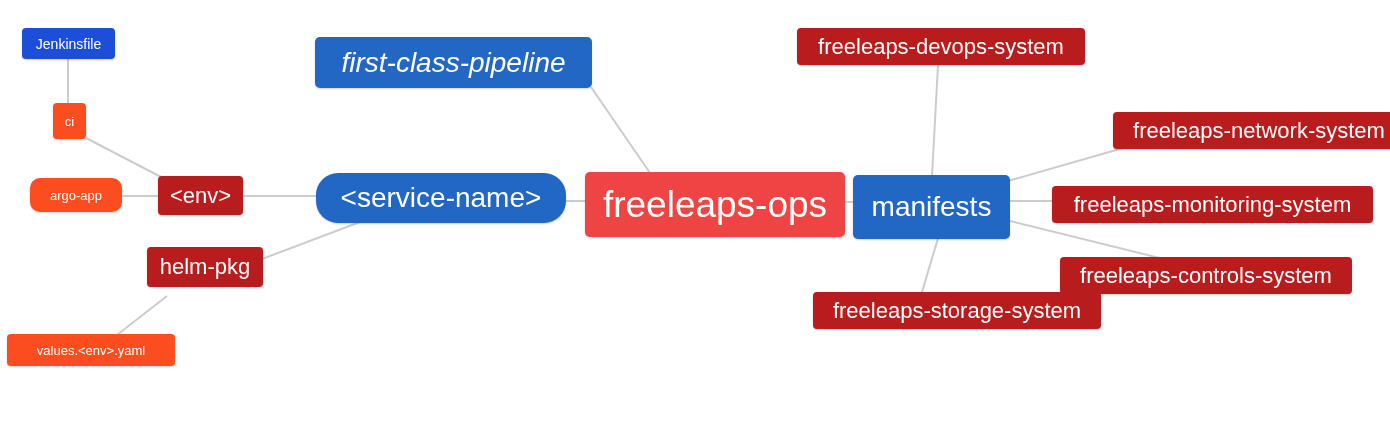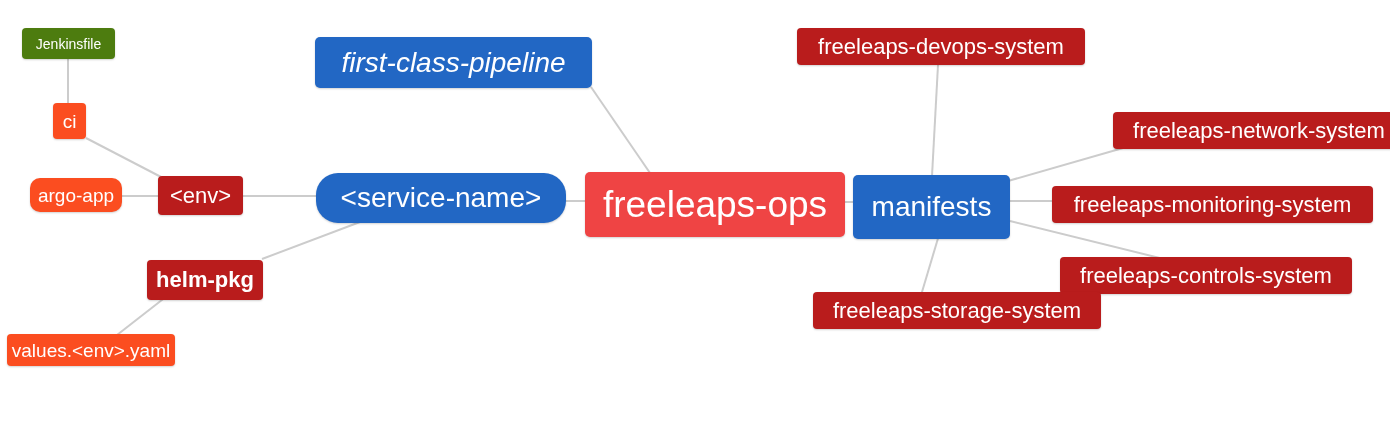--- a/index.html
+++ b/index.html
@@ -30,29 +30,29 @@
     color: #ffffff;
     border-radius: 5px;
     box-shadow: 0 1px 2px rgba(0,0,0,0.18);
     white-space: nowrap;
     cursor: default;
     line-height: 1;
   }
   .root   { background: #ef4444; font-size: 37px; }
   .lvl1   { background: #2267c4; font-size: 28px; }
   .lvl2   { background: #b91c1c; font-size: 22px; border-radius: 4px; }
-  .lvl3   { background: #fb4d20; font-size: 19px; border-radius: 4px; }
-  .lvl4   { background: #4d7c0f; font-size: 14px; border-radius: 4px; }
+  .lvl3   { background: #fb4d20; font-size: 13px; border-radius: 4px; }
+  .lvl4   { background: #1d4ed8; font-size: 14px; border-radius: 4px; }
 
   
   #n-jenkinsfile { left: 22px;   top: 28px;  width: 93px;  height: 31px; }
   #n-ci          { left: 53px;   top: 103px; width: 33px;  height: 36px; }
   #n-argo-app    { left: 30px;   top: 178px; width: 92px;  height: 34px; border-radius: 10px; }
   #n-env         { left: 158px;  top: 176px; width: 85px;  height: 39px; }
-  #n-helm-pkg    { left: 147px;  top: 260px; width: 116px; height: 40px; font-weight: bold; }
+  #n-helm-pkg    { left: 147px;  top: 247px; width: 116px; height: 40px; }
   #n-values      { left: 7px;    top: 334px; width: 168px; height: 32px; }
   #n-fcp         { left: 315px;  top: 37px;  width: 277px; height: 51px; font-style: italic; }
   #n-service     { left: 316px;  top: 173px; width: 250px; height: 50px; border-radius: 22px; }
   #n-ops         { left: 585px;  top: 172px; width: 260px; height: 65px; }
   #n-manifests   { left: 853px;  top: 175px; width: 157px; height: 64px; }
   #n-devops      { left: 797px;  top: 28px;  width: 288px; height: 37px; }
   #n-network     { left: 1113px; top: 112px; width: 292px; height: 37px; }
   #n-monitoring  { left: 1052px; top: 186px; width: 321px; height: 37px; }
   #n-controls    { left: 1060px; top: 257px; width: 292px; height: 37px; }
   #n-storage     { left: 813px;  top: 292px; width: 288px; height: 37px; }

